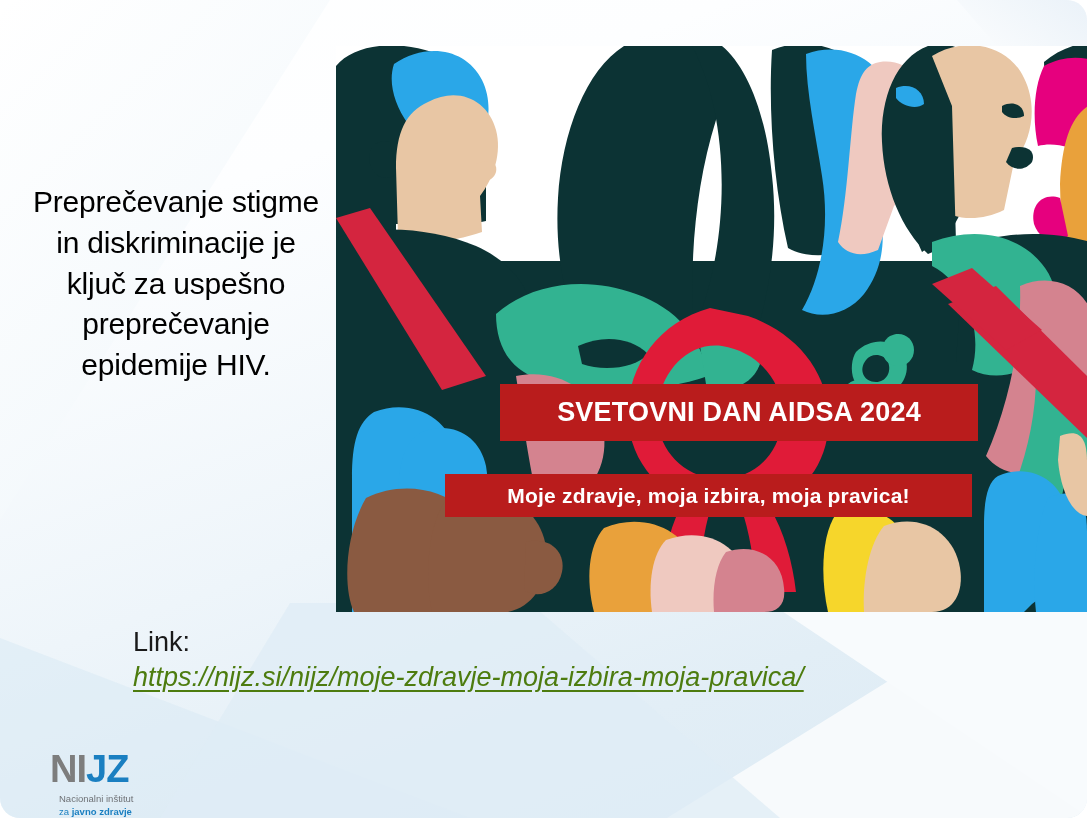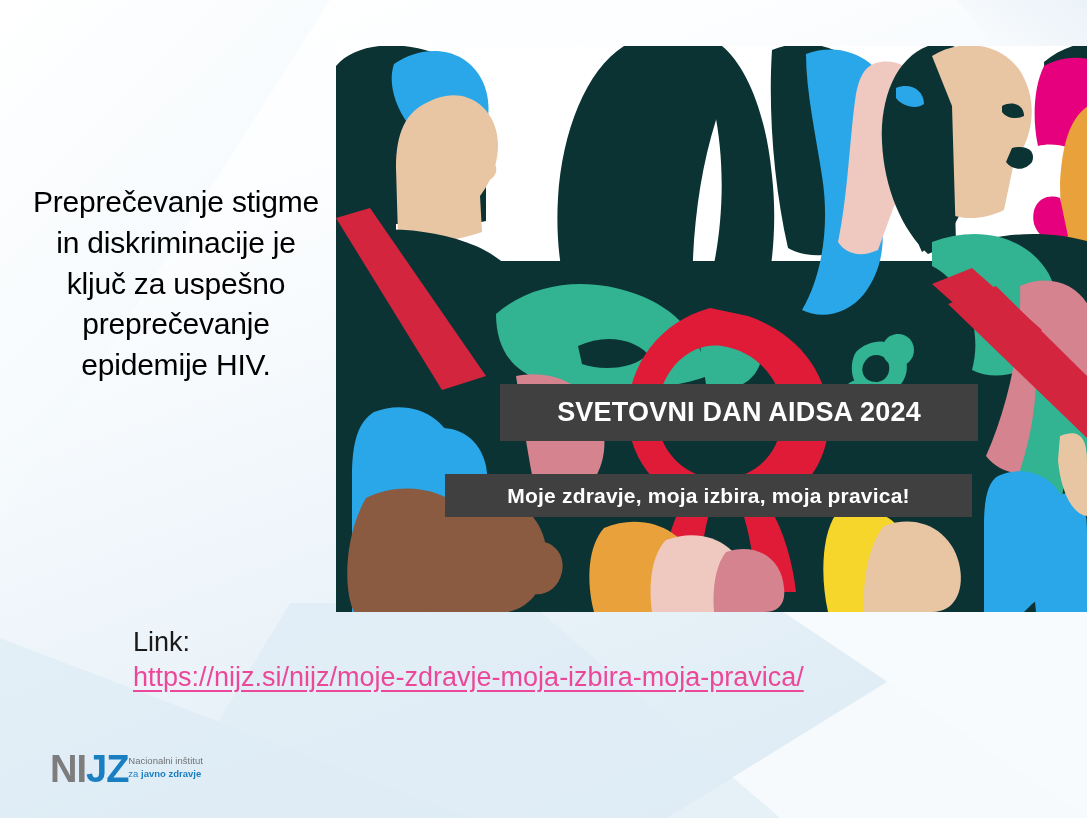--- a/index.html
+++ b/index.html
@@ -10,20 +10,21 @@
   body {
     font-family: "Liberation Sans", sans-serif;
   }
 
   .slide {
     position: relative;
     width: 1087px;
     height: 818px;
     overflow: hidden;
     background: #ffffff;
+    border-radius: 20px;
   }
 
   
   .bg-base {
     position: absolute;
     inset: 0;
     background: linear-gradient(160deg, #ffffff 0%, #fdfeff 22%, #eef5fa 55%, #e2eef6 78%, #dceaf4 100%);
   }
   .bg-tri-left {
     position: absolute;
@@ -92,45 +93,47 @@
     left: 133px;
     top: 627px;
     font-size: 27px;
     color: #1a1a1a;
   }
   .link-url {
     position: absolute;
     left: 133px;
     top: 662px;
     font-size: 27px;
-    color: #ec4899;
+    color: #4d7c0f;
     text-decoration: underline;
     text-underline-offset: 4px;
     white-space: nowrap;
     cursor: pointer;
+    font-style: italic;
   }
 
   
   .logo {
     position: absolute;
     left: 50px;
     top: 750px;
     display: flex;
     align-items: flex-start;
+    flex-direction: column;
   }
   .logo-mark {
     font-size: 38px;
     font-weight: bold;
     letter-spacing: -1px;
     line-height: 1;
   }
   .logo-ni { color: #7d7d7d; }
   .logo-jz { color: #1a7fc1; }
   .logo-tag {
-    margin-left: 0;
+    margin-left: 9px;
     margin-top: 5px;
     font-size: 9.5px;
     line-height: 1.32;
   }
   .logo-tag-top { color: #6f7276; }
   .logo-tag-bot { color: #1a7fc1; }
   .logo-tag-bot b { font-weight: bold; }
 
   
   .poster {
@@ -140,21 +143,21 @@
     width: 751px;
     height: 566px;
     overflow: hidden;
     background: #0c3334;
   }
   .poster svg { display: block; width: 751px; height: 566px; }
 
   
   .banner {
     position: absolute;
-    background: #404040;
+    background: #b91c1c;
     color: #ffffff;
     font-weight: bold;
     display: flex;
     align-items: center;
     justify-content: center;
     letter-spacing: .2px;
   }
   .banner-title {
     left: 500px;
     top: 384px;

